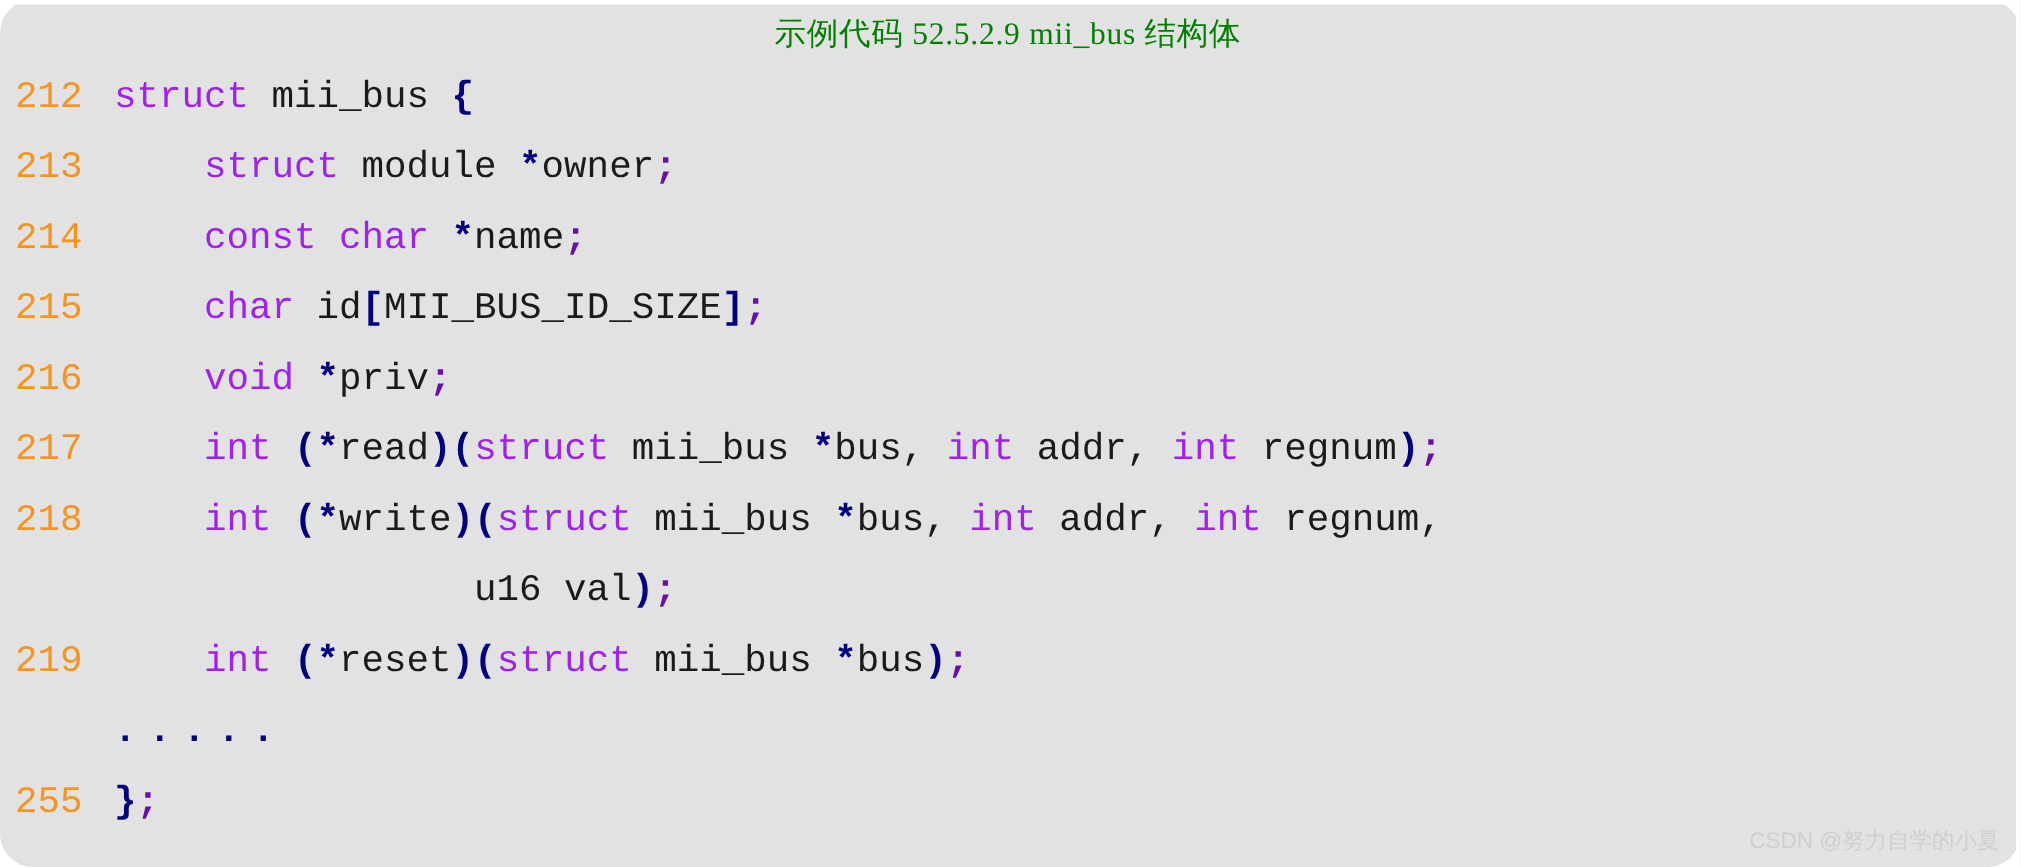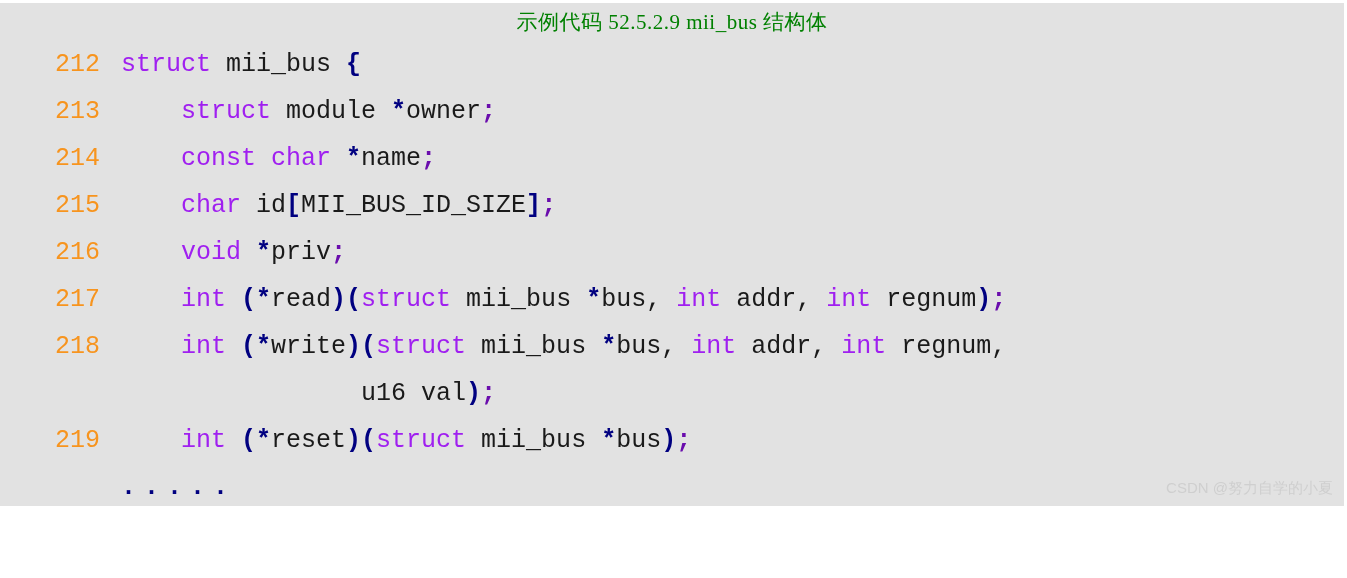--- a/index.html
+++ b/index.html
@@ -3,24 +3,25 @@
 <meta charset="utf-8">
 <style>
   html, body {
     margin: 0;
     padding: 0;
     background: #ffffff;
   }
   #screen {
     position: relative;
     width: 1347px;
-    height: 506px;
+    height: 578px;
     background: #ffffff;
     overflow: hidden;
     font-family: "Liberation Mono", "DejaVu Sans Mono", monospace;
+    border-radius: 22px;
   }
   #code-panel {
     position: absolute;
     left: 0px;
     top: 3px;
     width: 1344px;
     height: 575px;
     background: #e2e2e2;
   }
   .code-title {
@@ -33,21 +34,20 @@
     letter-spacing: 0.5px;
     white-space: nowrap;
     user-select: none;
   }
   .code-body {
     padding: 0 0 0 10px;
     font-size: 25px;
     line-height: 47px;
     white-space: pre;
     letter-spacing: 0px;
-    margin-left: 45px;
   }
   .code-line {
     height: 47px;
     white-space: pre;
   }
   .ln {
     color: #f7941e;
     display: inline-block;
     width: 66px;
   }

